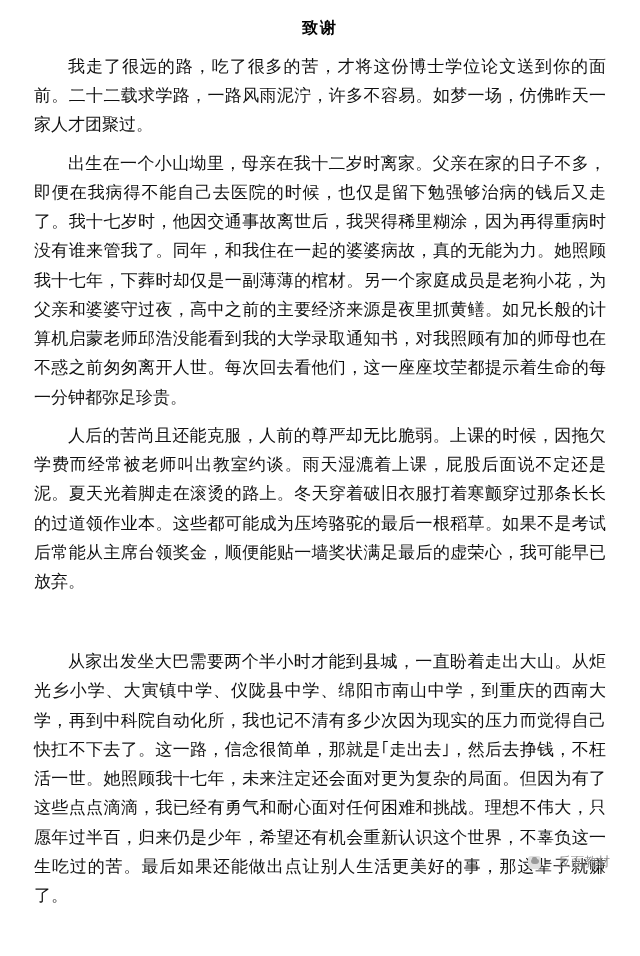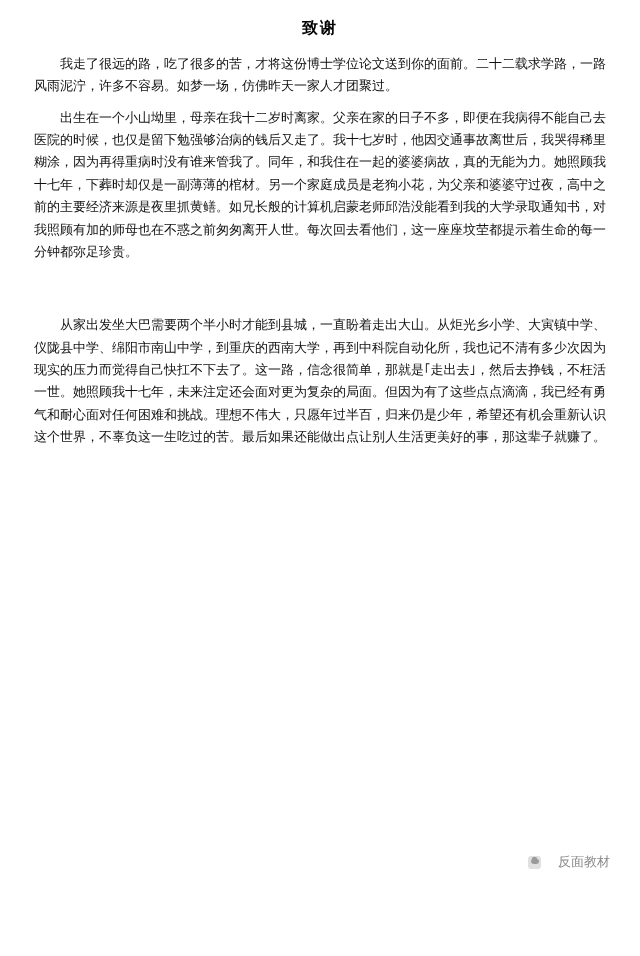--- a/index.html
+++ b/index.html
@@ -26,26 +26,26 @@
     text-align: center;
     font-size: 16px;
     font-weight: bold;
     letter-spacing: 2px;
     margin: 0 0 14px 0;
     font-family: "DejaVu Serif", serif;
     color: #000;
   }
   .body-text p {
     margin: 0 0 9px 0;
-    font-size: 13px;
+    font-size: 17px;
     line-height: 1.72;
     text-align: justify;
     text-justify: inter-ideograph;
     text-indent: 2em;
-    font-family: Liberation Serif, serif;
+    font-family: Liberation Mono, monospace;
     color: #111;
   }
   .gap-block {
     height: 42px;
   }
   .watermark {
     position: absolute;
     right: 30px;
     bottom: 10px;
     display: flex;
@@ -87,20 +87,21 @@
 </head>
 <body>
 
 <div class="page">
 
   <h1 class="doc-title">致谢</h1>
 
   <div class="body-text">
     <p>我走了很远的路，吃了很多的苦，才将这份博士学位论文送到你的面前。二十二载求学路，一路风雨泥泞，许多不容易。如梦一场，仿佛昨天一家人才团聚过。</p>
     <p>出生在一个小山坳里，母亲在我十二岁时离家。父亲在家的日子不多，即便在我病得不能自己去医院的时候，也仅是留下勉强够治病的钱后又走了。我十七岁时，他因交通事故离世后，我哭得稀里糊涂，因为再得重病时没有谁来管我了。同年，和我住在一起的婆婆病故，真的无能为力。她照顾我十七年，下葬时却仅是一副薄薄的棺材。另一个家庭成员是老狗小花，为父亲和婆婆守过夜，高中之前的主要经济来源是夜里抓黄鳝。如兄长般的计算机启蒙老师邱浩没能看到我的大学录取通知书，对我照顾有加的师母也在不惑之前匆匆离开人世。每次回去看他们，这一座座坟茔都提示着生命的每一分钟都弥足珍贵。</p>
+    <p>人后的苦尚且还能克服，人前的尊严却无比脆弱。上课的时候，因拖欠学费而经常被老师叫出教室约谈。雨天湿漉着上课，屁股后面说不定还是泥。夏天光着脚走在滚烫的路上。冬天穿着破旧衣服打着寒颤穿过那条长长的过道领作业本。这些都可能成为压垮骆驼的最后一根稻草。如果不是考试后常能从主席台领奖金，顺便能贴一墙奖状满足最后的虚荣心，我可能早已放弃。</p>
 
     <div class="gap-block"></div>
 
     <p>从家出发坐大巴需要两个半小时才能到县城，一直盼着走出大山。从炬光乡小学、大寅镇中学、仪陇县中学、绵阳市南山中学，到重庆的西南大学，再到中科院自动化所，我也记不清有多少次因为现实的压力而觉得自己快扛不下去了。这一路，信念很简单，那就是｢走出去｣，然后去挣钱，不枉活一世。她照顾我十七年，未来注定还会面对更为复杂的局面。但因为有了这些点点滴滴，我已经有勇气和耐心面对任何困难和挑战。理想不伟大，只愿年过半百，归来仍是少年，希望还有机会重新认识这个世界，不辜负这一生吃过的苦。最后如果还能做出点让别人生活更美好的事，那这辈子就赚了。</p>
   </div>
 
   <div class="watermark">
     <span class="wm-logo"></span>
     <span>反面教材</span>
   </div>

